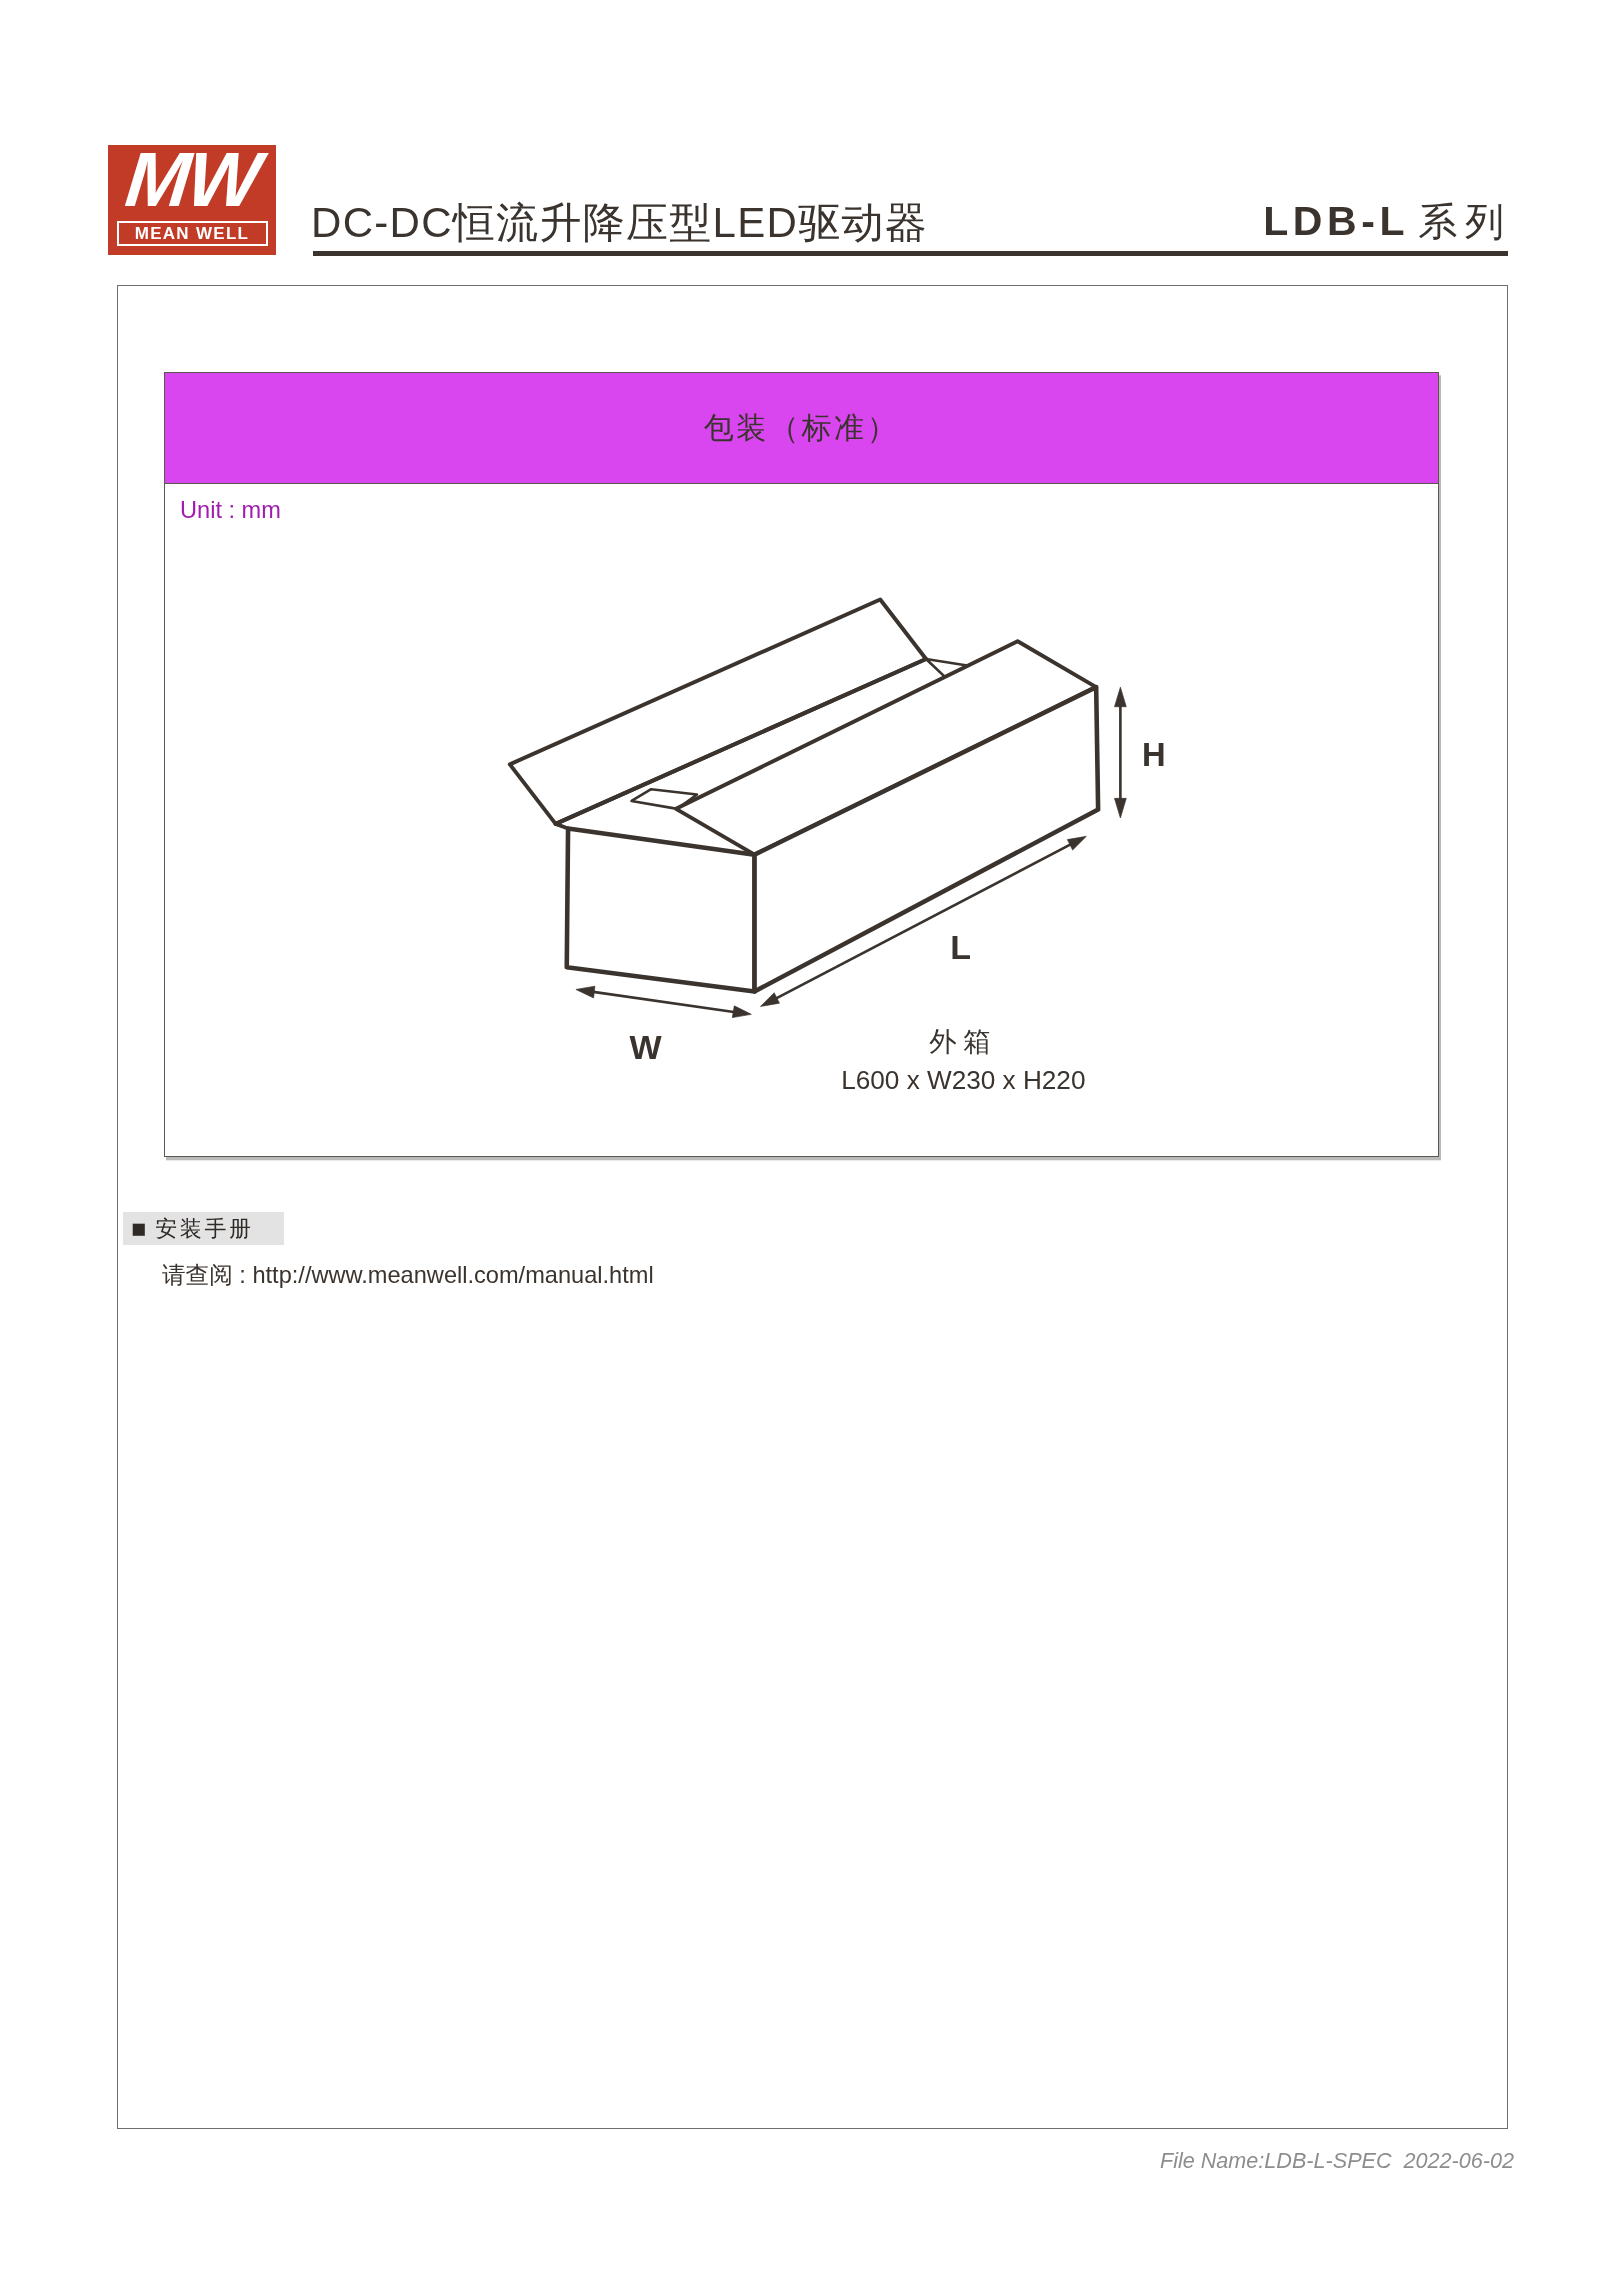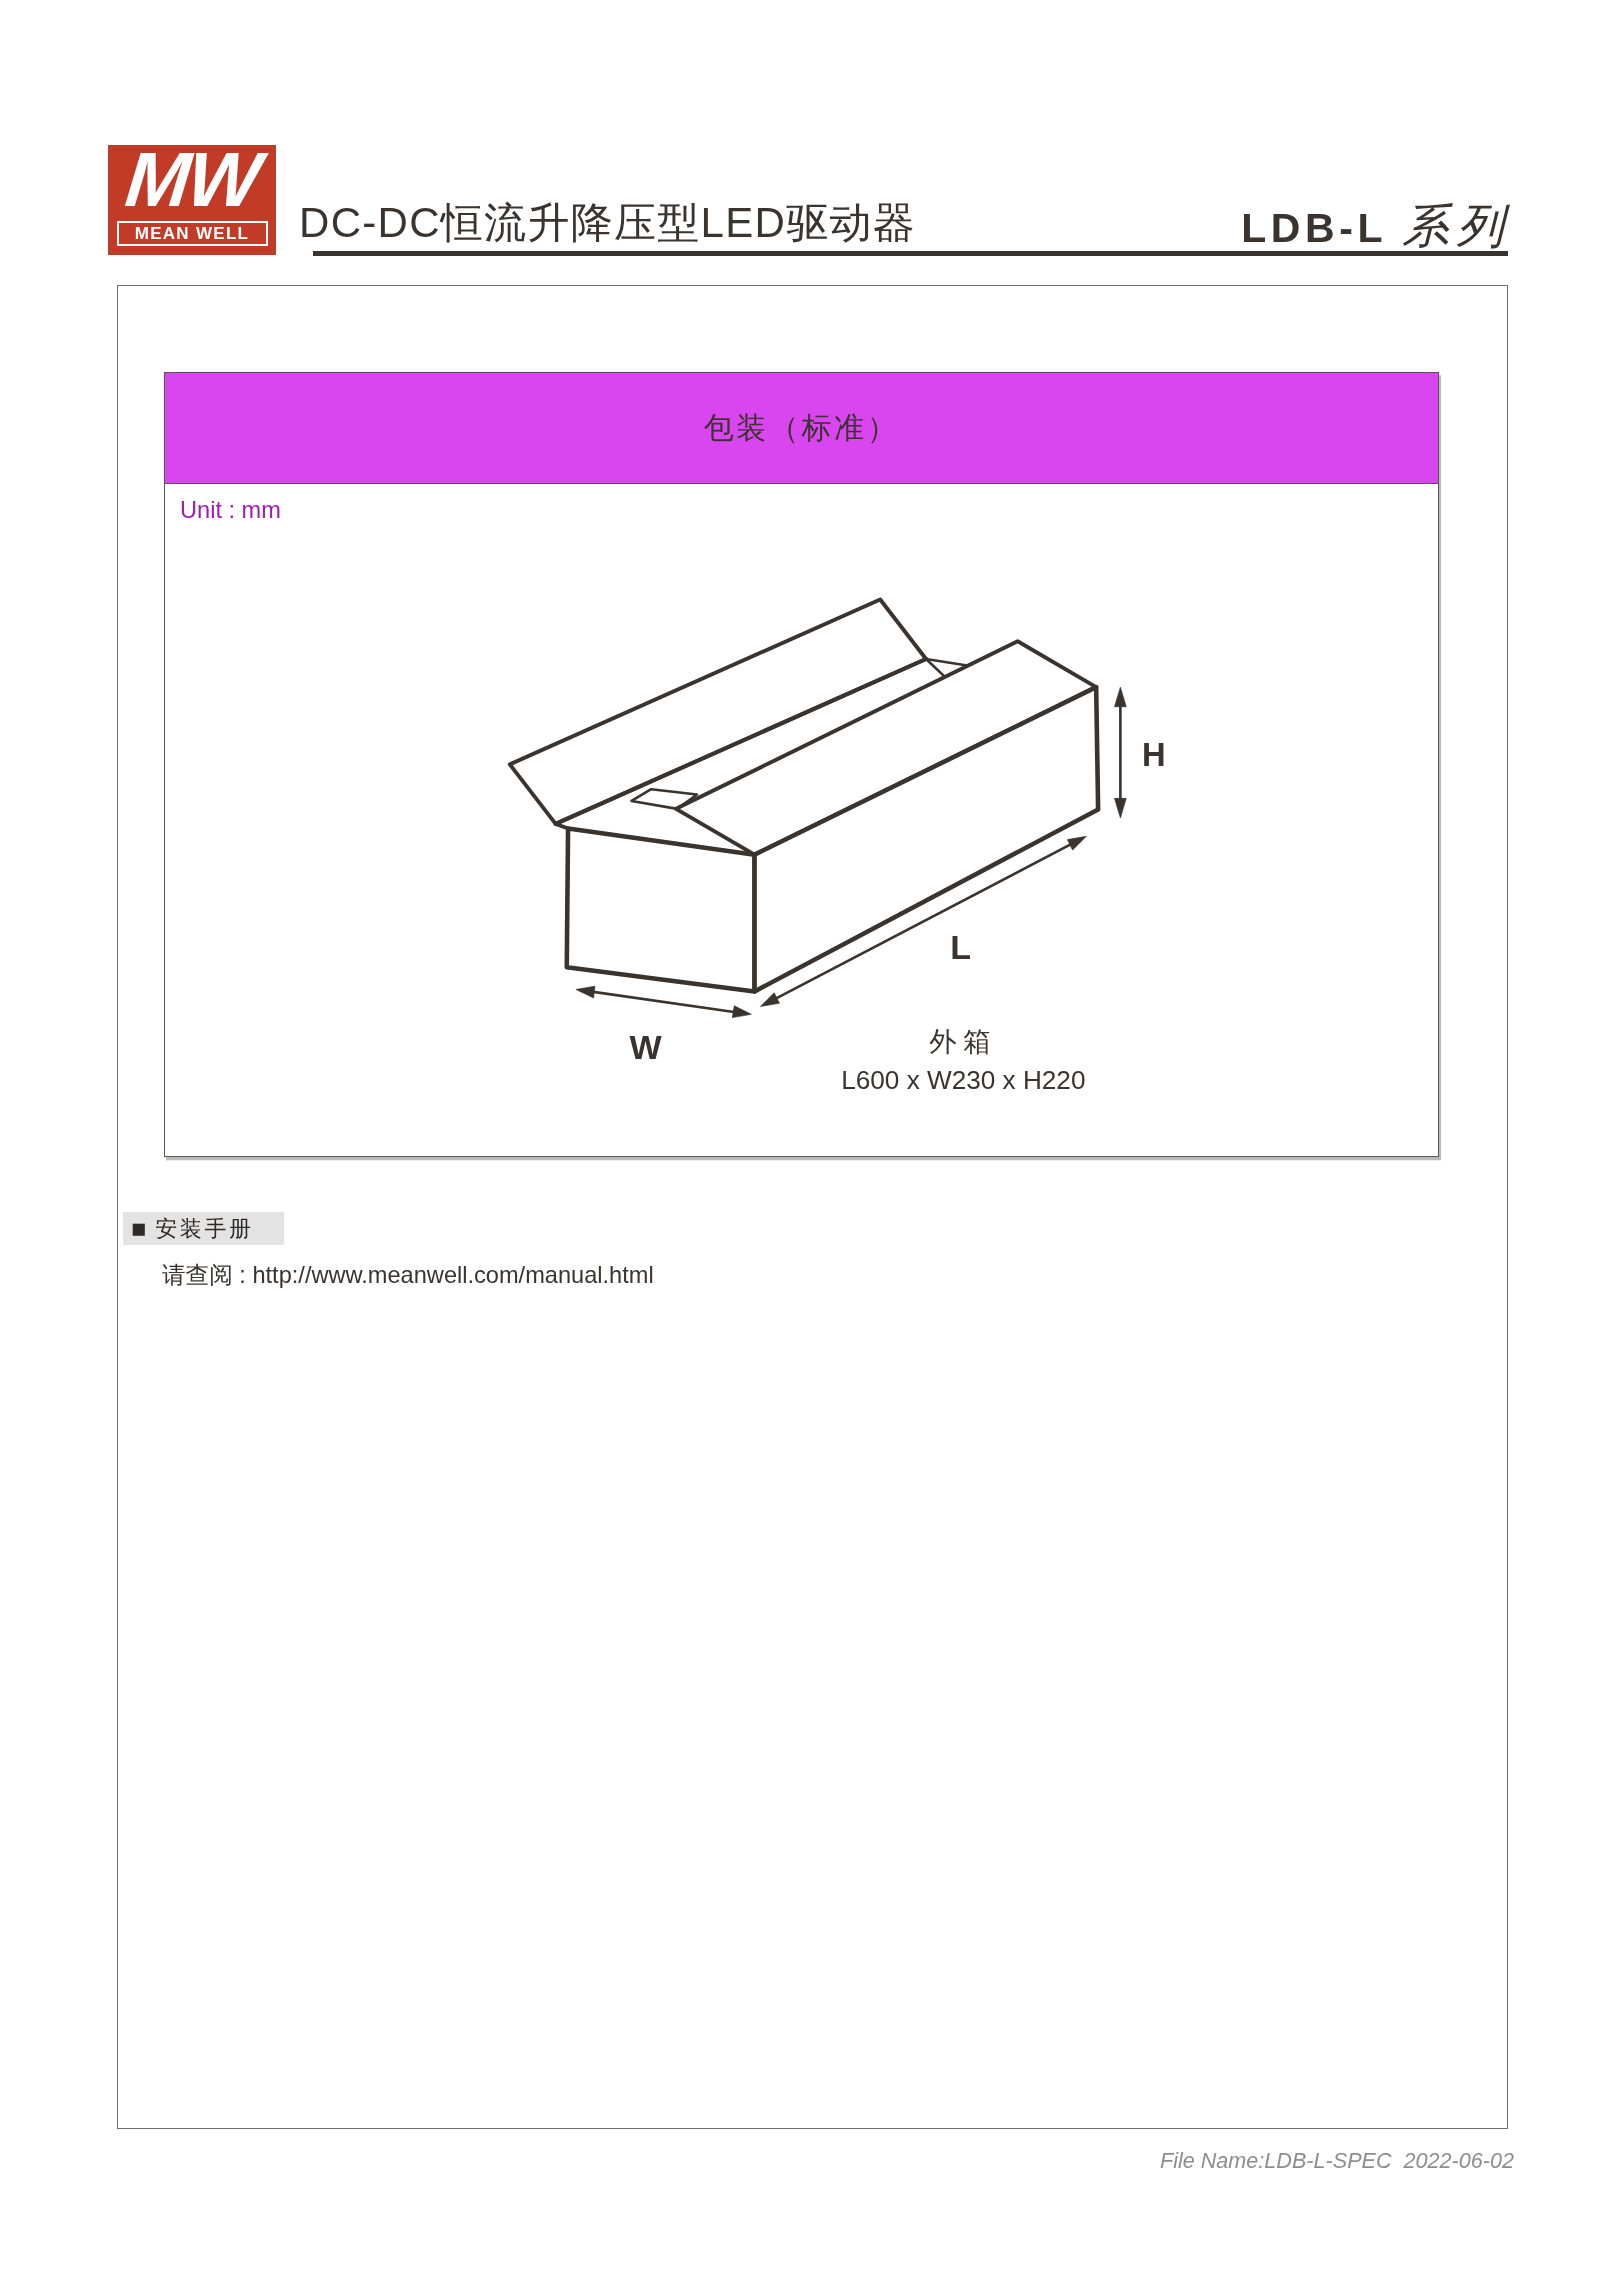--- a/index.html
+++ b/index.html
@@ -35,31 +35,31 @@
     position: absolute; left: 8.5px; top: 76px;
     width: 151px; height: 25px;
     border: 2.6px solid #ffffff;
     display: flex; align-items: center; justify-content: center;
   }
   .logo-band span {
     color: #ffffff; font-weight: 700; font-size: 17px; letter-spacing: 1.3px;
     white-space: nowrap;
   }
   .title {
-    position: absolute; left: 299px; top: 195px;
+    position: absolute; left: 311px; top: 195px;
     font-size: 42px; font-weight: 400; letter-spacing: 1.3px;
     white-space: nowrap;
   }
   .series {
     position: absolute; right: 111px; top: 195px;
     white-space: nowrap;
     display: flex; align-items: baseline;
   }
   .series-name { font-size: 41px; font-weight: 700; letter-spacing: 4.6px; }
-  .series-suffix { font-size: 47px; font-weight: 500; letter-spacing: 7.9px; margin-left: 15px; font-style: italic; }
+  .series-suffix { font-size: 39px; font-weight: 500; letter-spacing: 7.9px; margin-left: 9px; }
   .title-rule {
     position: absolute; left: 313px; top: 251px;
     width: 1195px; height: 5.2px; background: #3a332e;
   }
 
   
   .outer-box {
     position: absolute; left: 117px; top: 285px;
     width: 1391px; height: 1844px;
     border: 1.3px solid #6e6e6e;

